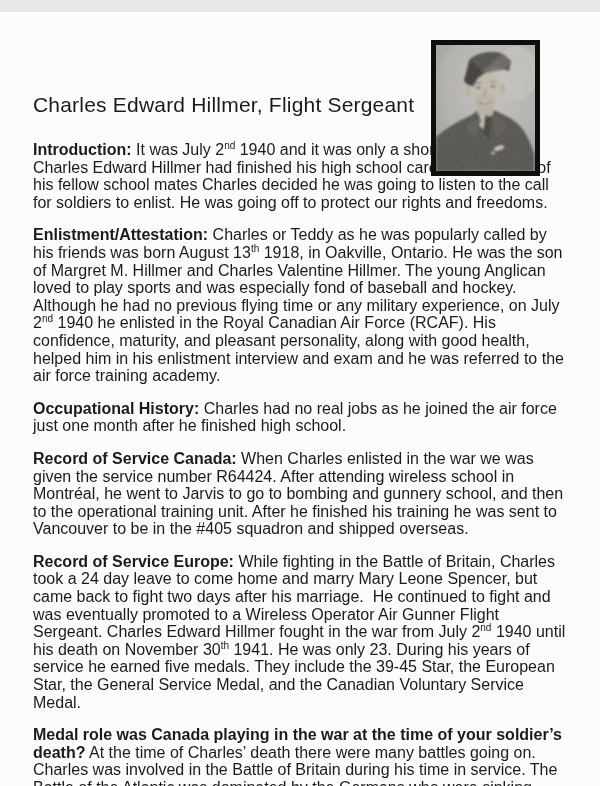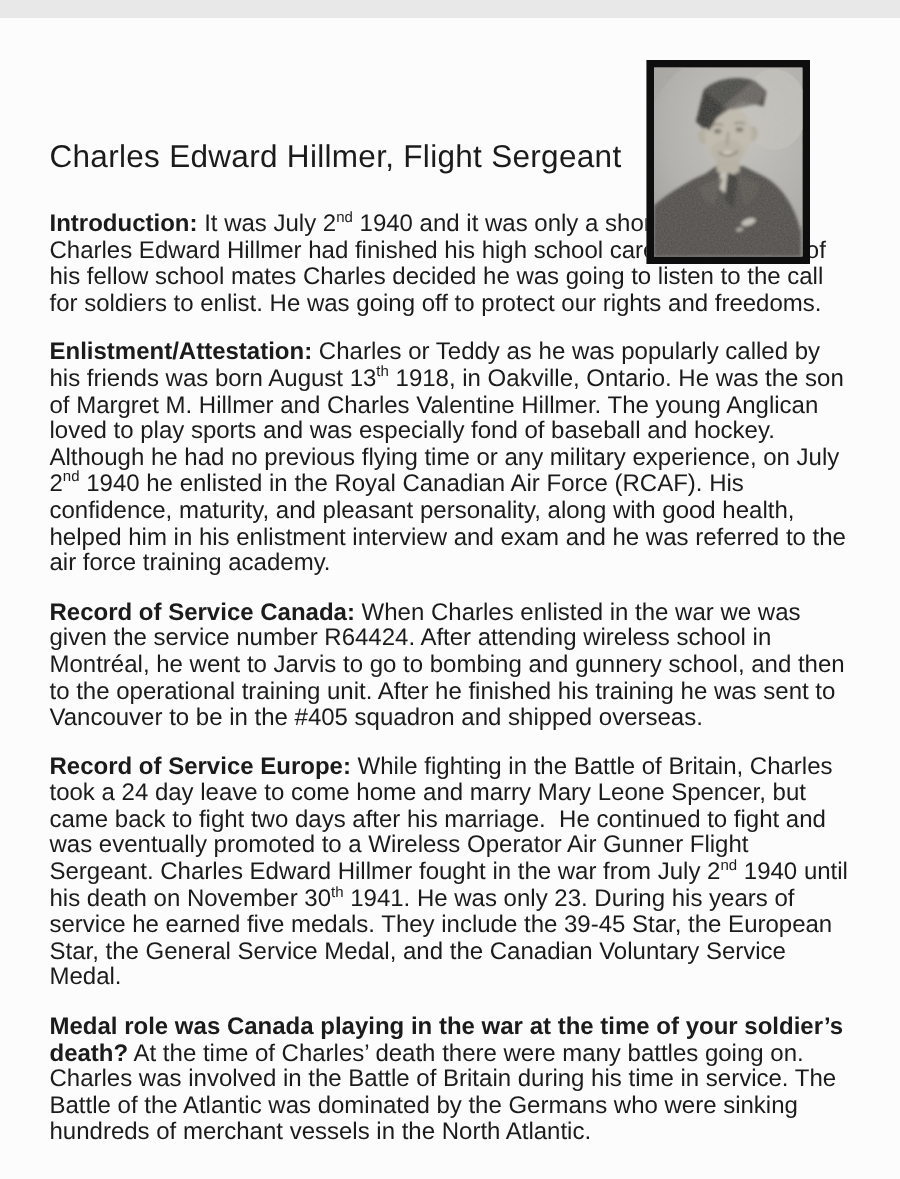--- a/index.html
+++ b/index.html
@@ -93,19 +93,20 @@
   </div>
 
   <div class="content">
     <h1 class="title">
       <div class="tline">Charles Edward Hillmer, Flight Sergeant</div>
     </h1>
 
     <div class="sections">
         <p class="para"><b class="lead">Introduction:</b> <span>It was July 2</span><sup class="ord">nd</sup><span> 1940 and it was only a short time since Charles Edward Hillmer had finished his high school career. Like some of his fellow school mates Charles decided he was going to listen to the call for soldiers to enlist. He was going off to protect our rights and freedoms.</span></p>
         <p class="para"><b class="lead">Enlistment/Attestation:</b> <span>Charles or Teddy as he was popularly called by his friends was born August 13</span><sup class="ord">th</sup><span> 1918, in Oakville, Ontario. He was the son of Margret M. Hillmer and Charles Valentine Hillmer. The young Anglican loved to play sports and was especially fond of baseball and hockey. Although he had no previous flying time or any military experience, on July 2</span><sup class="ord">nd</sup><span> 1940 he enlisted in the Royal Canadian Air Force (RCAF). His confidence, maturity, and pleasant personality, along with good health, helped him in his enlistment interview and exam and he was referred to the air force training academy.</span></p>
+        <p class="para"><b class="lead">Occupational History:</b> <span>Charles had no real jobs as he joined the air force just one month after he finished high school.</span></p>
         <p class="para"><b class="lead">Record of Service Canada:</b> <span>When Charles enlisted in the war we was given the service number R64424. After attending wireless school in Montréal, he went to Jarvis to go to bombing and gunnery school, and then to the operational training unit. After he finished his training he was sent to Vancouver to be in the #405 squadron and shipped overseas.</span></p>
         <p class="para"><b class="lead">Record of Service Europe:</b> <span>While fighting in the Battle of Britain, Charles took a 24 day leave to come home and marry Mary Leone Spencer, but came back to fight two days after his marriage.  He continued to fight and was eventually promoted to a Wireless Operator Air Gunner Flight Sergeant. Charles Edward Hillmer fought in the war from July 2</span><sup class="ord">nd</sup><span> 1940 until his death on November 30</span><sup class="ord">th</sup><span> 1941. He was only 23. During his years of service he earned five medals. They include the 39-45 Star, the European Star, the General Service Medal, and the Canadian Voluntary Service Medal.</span></p>
         <p class="para"><b class="lead">Medal role was Canada playing in the war at the time of your soldier’s death?</b> <span>At the time of Charles’ death there were many battles going on. Charles was involved in the Battle of Britain during his time in service. The Battle of the Atlantic was dominated by the Germans who were sinking hundreds of merchant vessels in the North Atlantic.</span></p>
       </div>
   </div>
 
 </div>
 
 </body></html>

